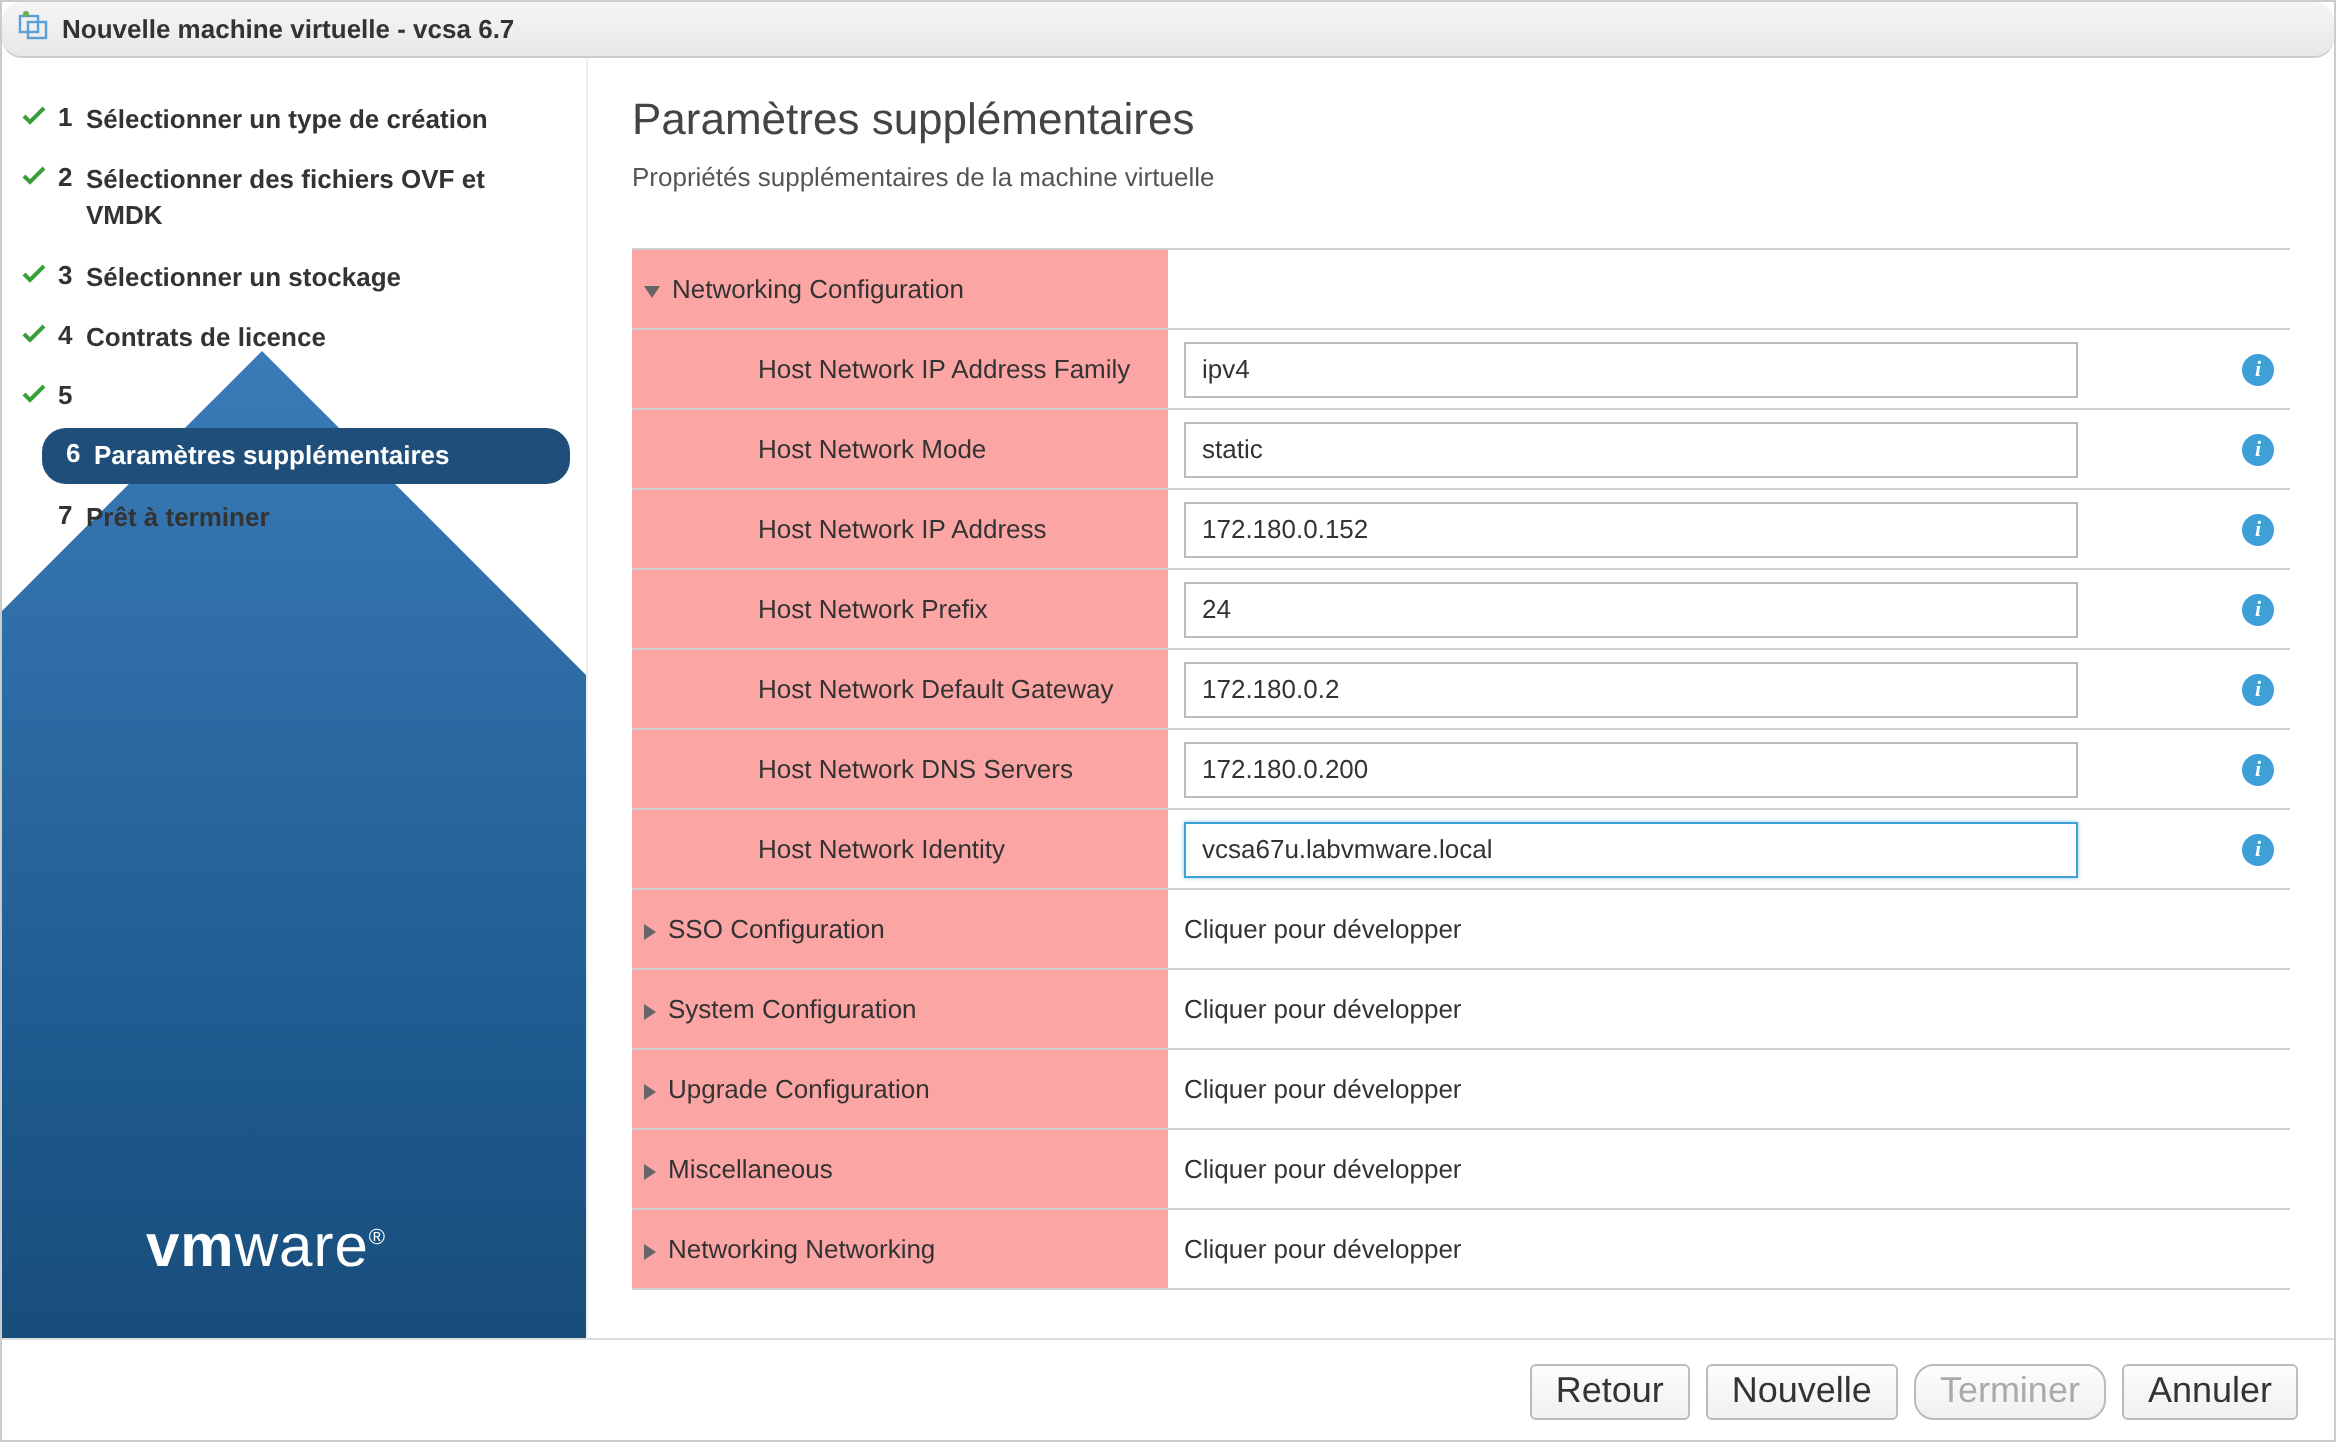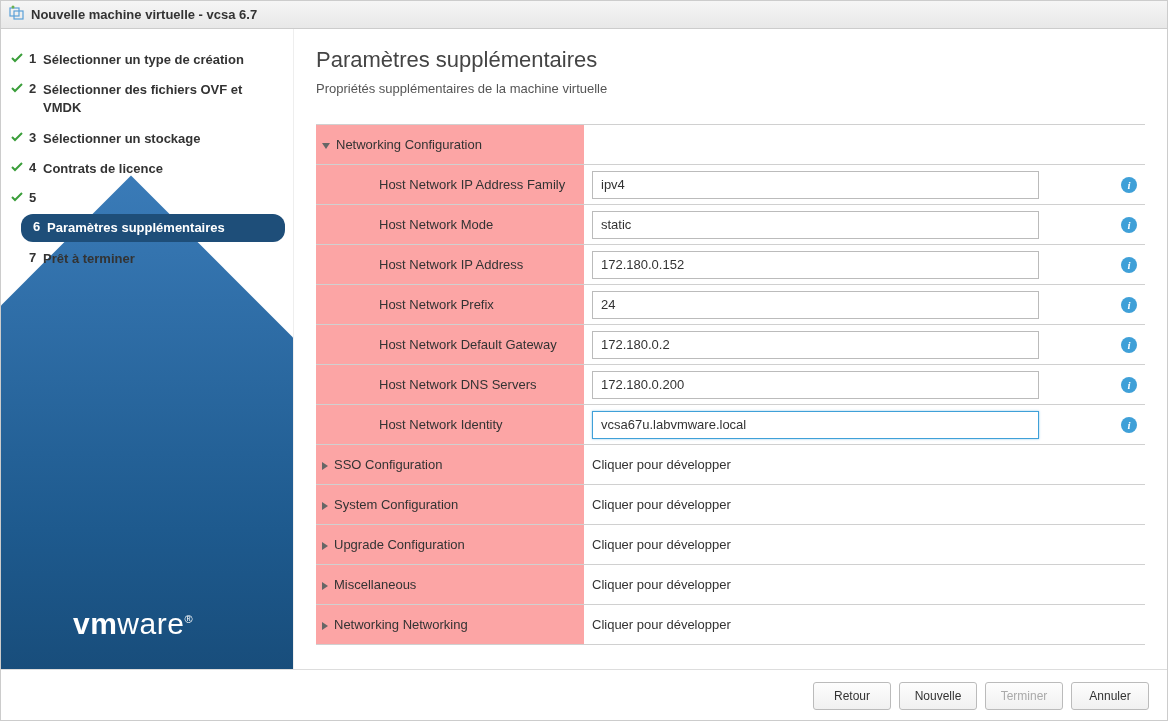--- a/index.html
+++ b/index.html
@@ -16,20 +16,21 @@
 .titlebar {
   height: 28px;
   background: linear-gradient(#f5f5f5, #e8e8e8);
   border-bottom: 1px solid #ccc;
   display: flex;
   align-items: center;
   padding: 0 8px;
   font-weight: bold;
   font-size: 13px;
   color: #333;
+  border-radius: 10px;
 }
 .titlebar .vm-icon { margin-right: 6px; }
 .main { display: flex; height: 640px; }
 .sidebar {
   width: 292px;
   background: #fff;
   position: relative;
   overflow: hidden;
 }
 .sidebar-bg {
@@ -191,28 +192,29 @@
   align-items: center;
   padding: 0 18px;
   gap: 8px;
 }
 .footer button {
   min-width: 78px;
   height: 28px;
   border: 1px solid #bbb;
   background: linear-gradient(#fdfdfd, #f0f0f0);
   border-radius: 3px;
-  font-size: 12px;
+  font-size: 18px;
   color: #333;
   cursor: pointer;
   padding: 0 12px;
 }
 .footer button:disabled {
   color: #aaa;
   cursor: default;
+  border-radius: 10px;
 }
 .checkmark {
   width: 12px; height: 12px;
 }
 </style>
 </head>
 <body>
 
 <div class="titlebar">
   <span class="vm-icon">

